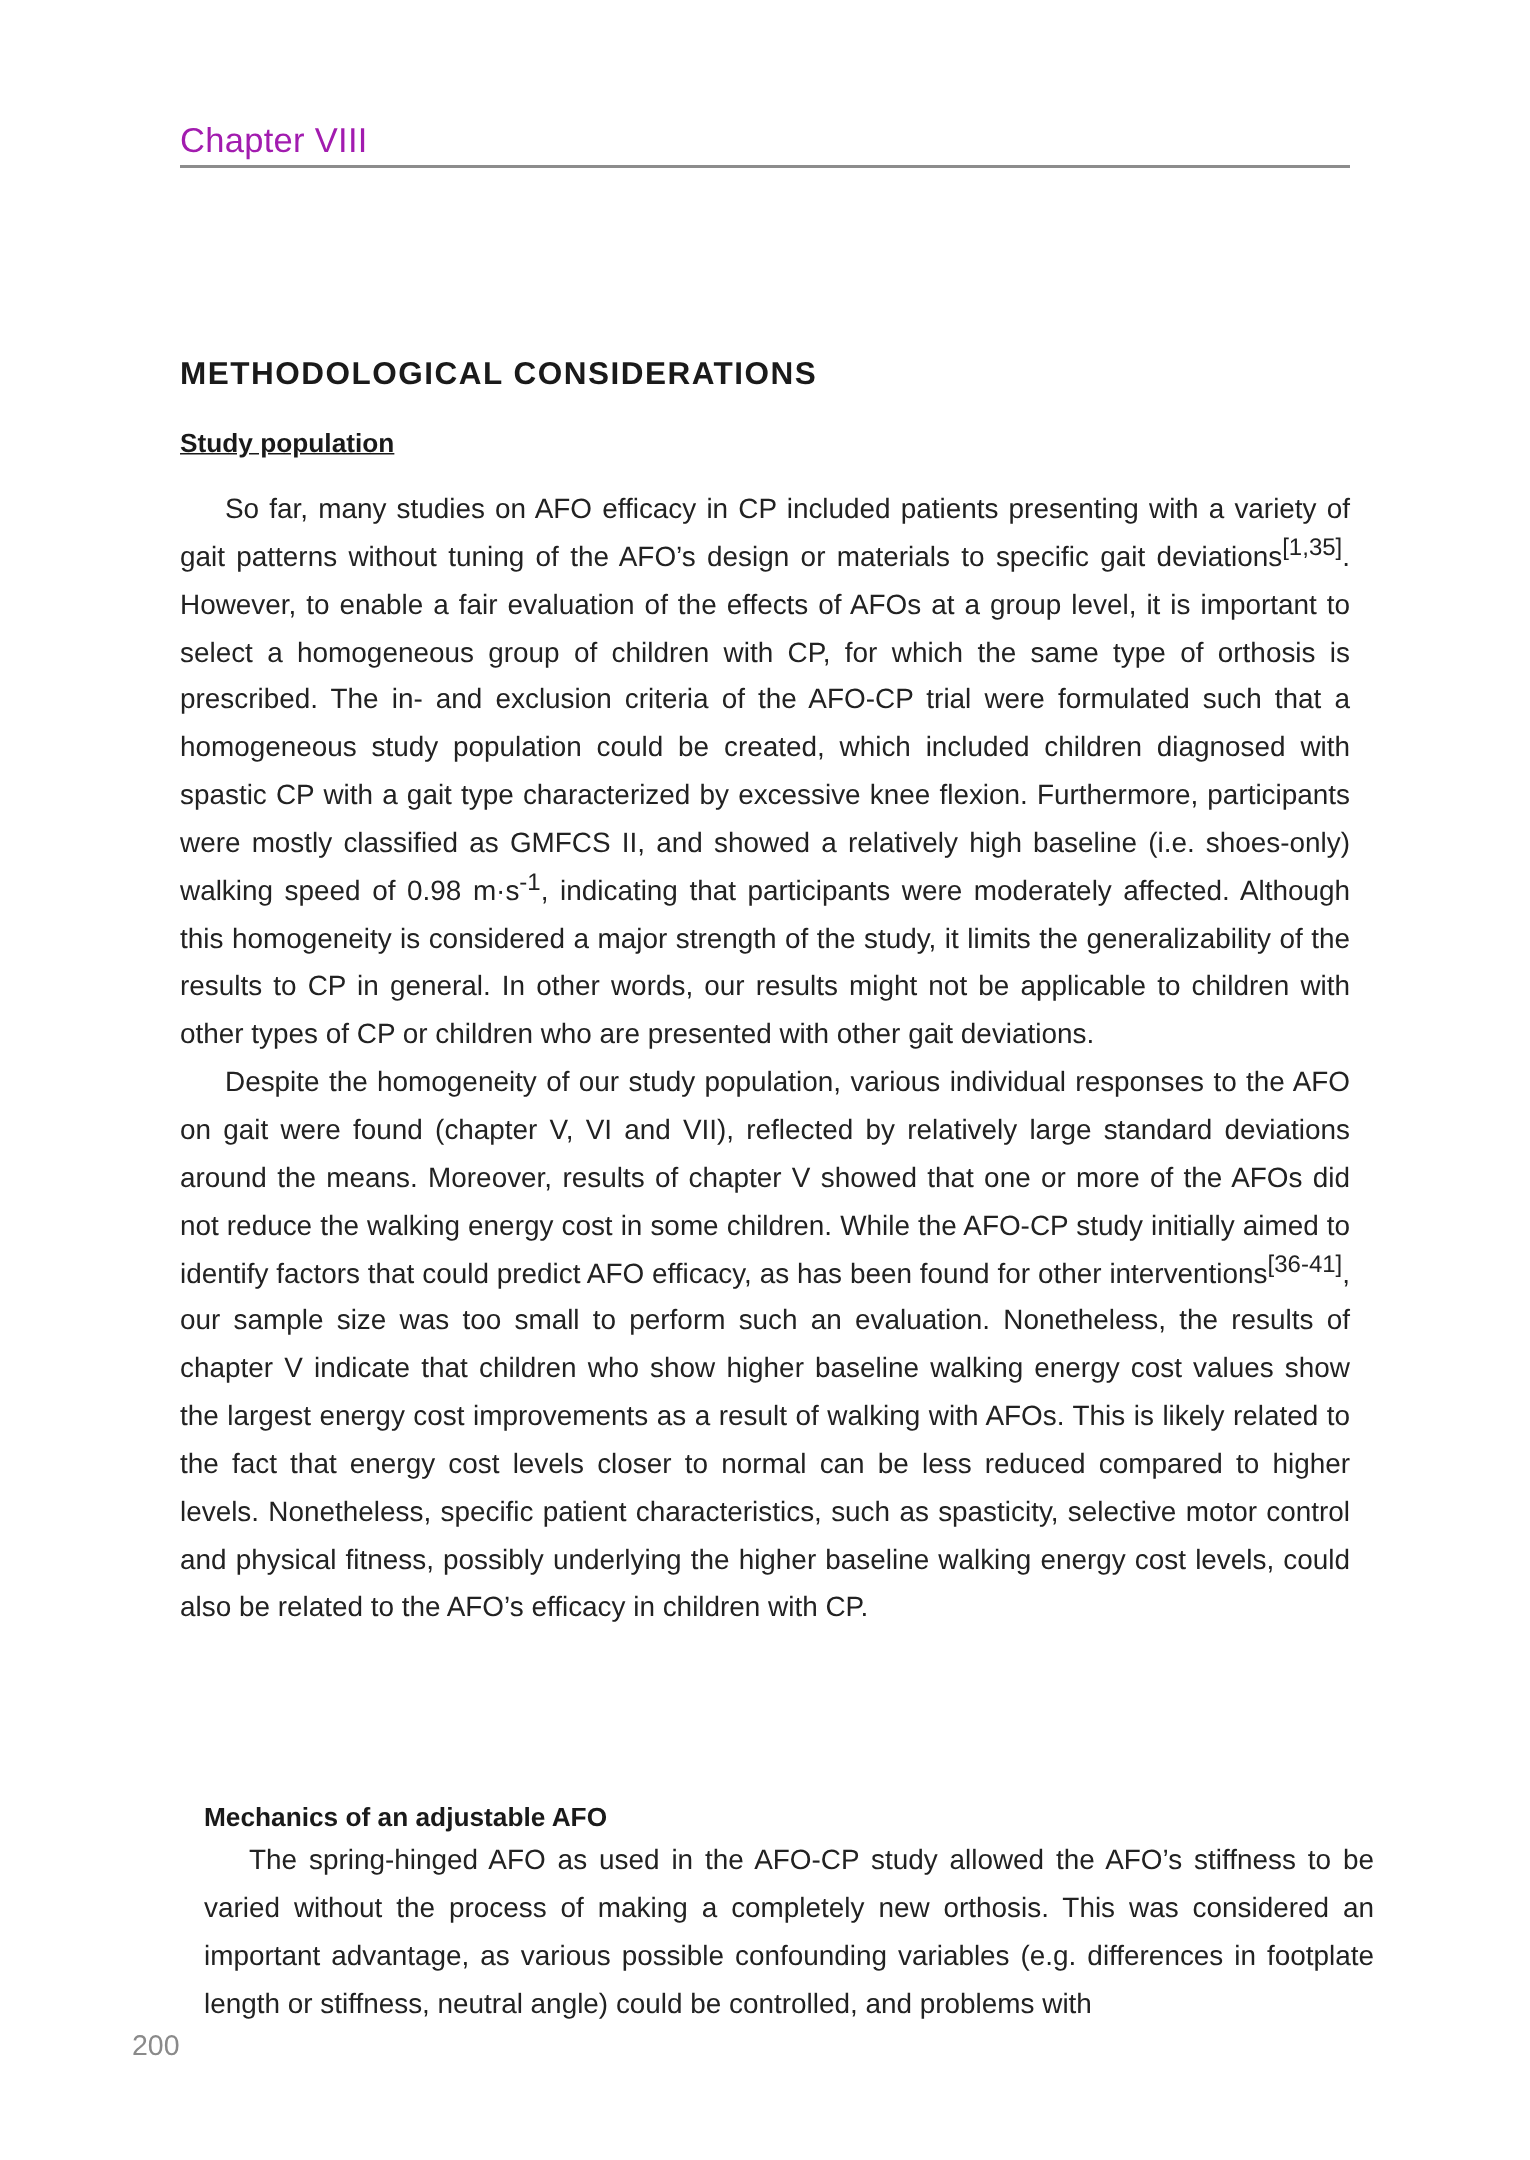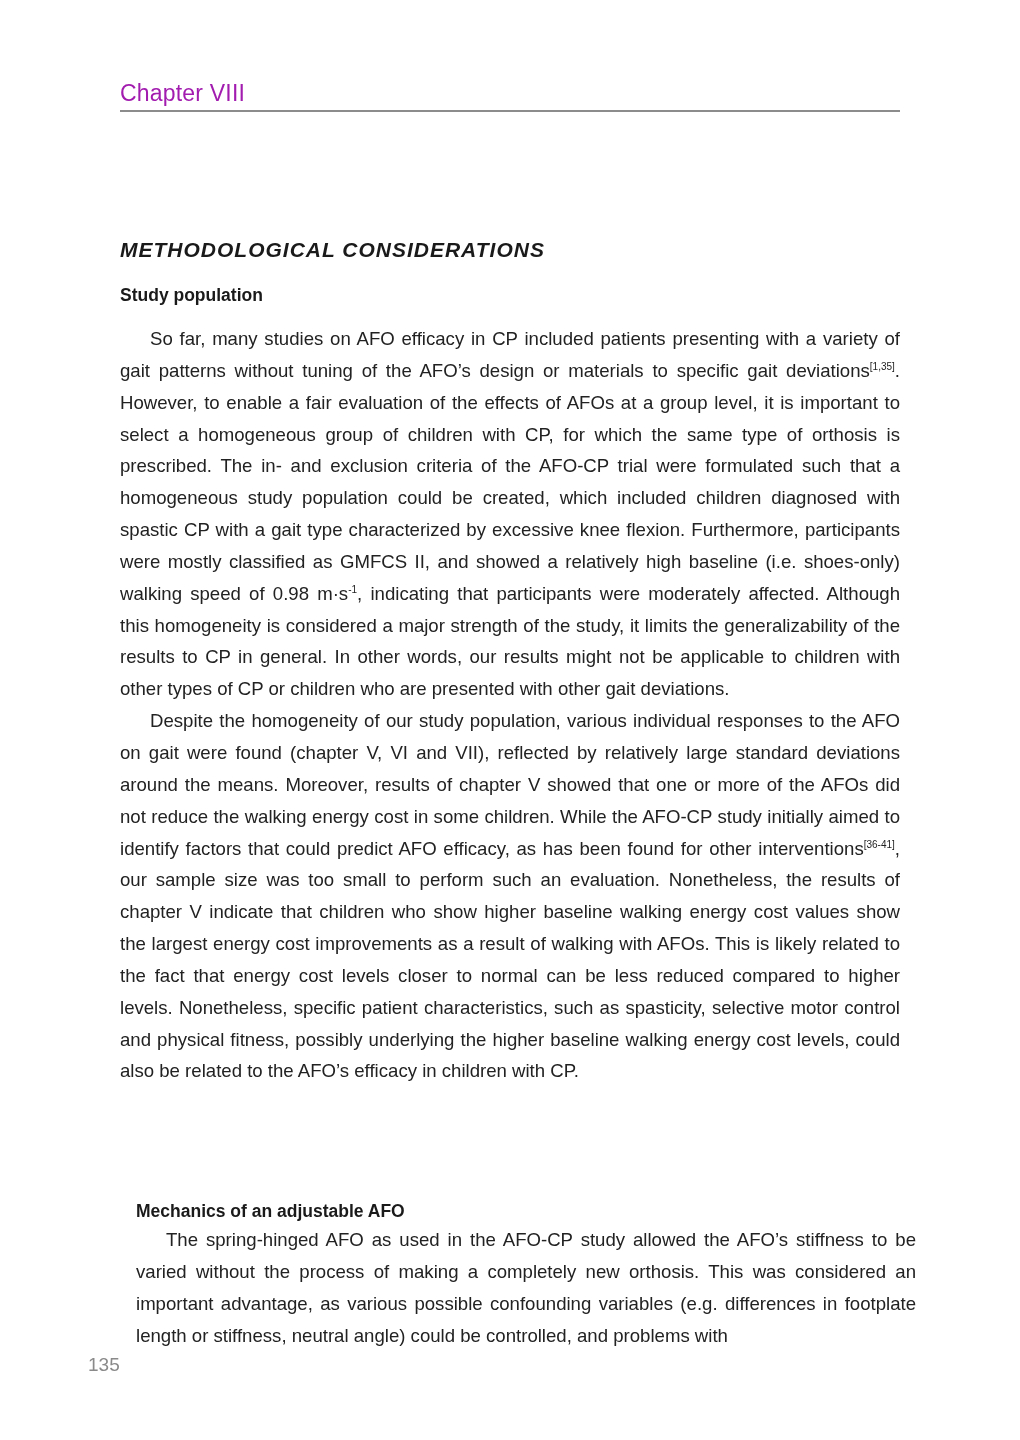--- a/index.html
+++ b/index.html
@@ -2,30 +2,30 @@
 <html><head>
 <meta charset="utf-8">
 <style>
   html, body { margin: 0; padding: 0; background: #ffffff; }
   body { width: 1020px; height: 1440px; position: relative; overflow: hidden;
          font-family: "Liberation Sans", sans-serif; color: #1e1e1e; }
   .running-head { position: absolute; left: 120px; top: 80px; width: 780px;
                   font-size: 23px; color: #a21caf; letter-spacing: 0.2px; }
   .head-rule { position: absolute; left: 120px; top: 110px; width: 780px; height: 2px; background: #8c8c8c; }
   .section-title { position: absolute; left: 120px; top: 238px; font-size: 21px; font-weight: bold;
-                   letter-spacing: 1px; color: #1a1a1a; font-style: italic; }
+                   letter-spacing: 1px; color: #1a1a1a; }
   .subhead { position: absolute; left: 120px; font-size: 17.5px; font-weight: bold; color: #1a1a1a; }
-  .sub1 { top: 285px; }
+  .sub1 { top: 285px; text-decoration: underline; }
   .sub2 { top: 1185px; }
   .body-block { position: absolute; left: 120px; width: 780px; font-size: 18.6px; line-height: 31.85px;
                 text-align: justify; color: #222; }
   .block1 { top: 323px; }
   .block2 { top: 1224px; margin-left: 16px; }
   .body-block p { margin: 0; text-indent: 30px; }
-  sup { font-size: 10px; line-height: 0; vertical-align: 7px; }
+  sup { font-size: 16px; line-height: 0; vertical-align: 7px; }
   .page-number { position: absolute; left: 88px; top: 1354px; font-size: 19px; color: #8a8a8a; }
 </style>
 </head>
 <body>
 
 <div class="running-head">Chapter VIII</div>
 <div class="head-rule"></div>
 
 <h1 class="section-title" style="margin:0">METHODOLOGICAL CONSIDERATIONS</h1>
 
@@ -39,13 +39,13 @@
   </p>
 </div>
 
 <h2 class="subhead sub2" style="margin:16px">Mechanics of an adjustable AFO</h2>
 <div class="body-block block2">
   <p>
     <span>The spring-hinged AFO as used in the AFO-CP study allowed the AFO’s stiffness to be varied without the process of making a completely new orthosis. This was considered an important advantage, as various possible confounding variables (e.g. differences in footplate length or stiffness, neutral angle) could be controlled, and problems with</span>
   </p>
 </div>
 
-<div class="page-number">135</div>
+<div class="page-number">200</div>
 
 </body></html>

